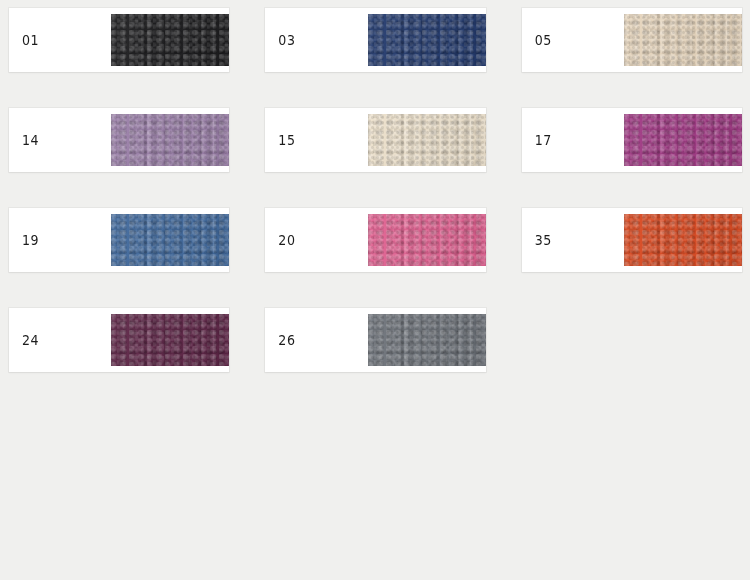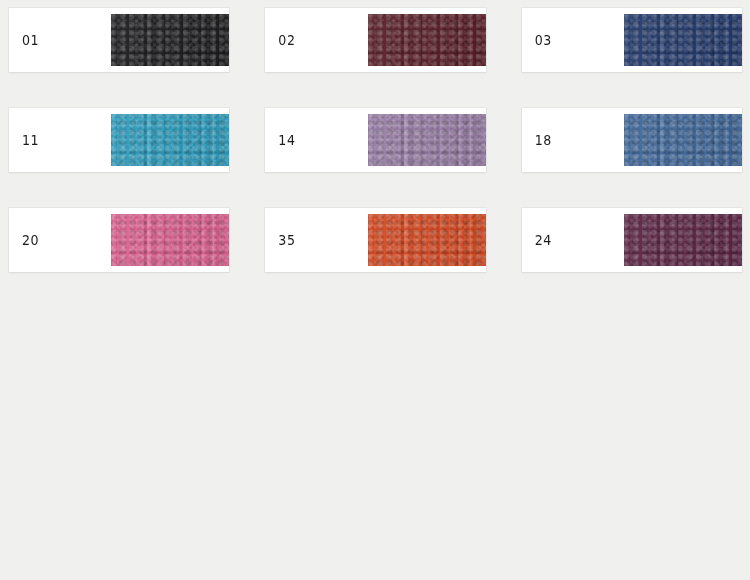--- a/index.html
+++ b/index.html
@@ -92,44 +92,52 @@
 </style>
 </head>
 <body style="background: rgb(240, 240, 238);">
 
 <div id="swatch-grid">
     <div class="swatch-card">
       <span class="swatch-code">01</span>
       <div class="swatch-chip" style="background-color: rgb(30, 30, 32);"></div>
     </div>
     <div class="swatch-card">
-      <span class="swatch-code">02</span>
-      <div class="swatch-chip" style="background-color: rgb(92, 31, 42);"></div>
-    </div>
-    <div class="swatch-card">
       <span class="swatch-code">03</span>
       <div class="swatch-chip" style="background-color: rgb(36, 59, 110);"></div>
     </div>
     <div class="swatch-card">
-      <span class="swatch-code">11</span>
-      <div class="swatch-chip" style="background-color: rgb(46, 159, 192);"></div>
+      <span class="swatch-code">05</span>
+      <div class="swatch-chip" style="background-color: rgb(230, 213, 189);"></div>
     </div>
     <div class="swatch-card">
       <span class="swatch-code">14</span>
       <div class="swatch-chip" style="background-color: rgb(154, 127, 168);"></div>
     </div>
     <div class="swatch-card">
-      <span class="swatch-code">18</span>
+      <span class="swatch-code">15</span>
+      <div class="swatch-chip" style="background-color: rgb(236, 224, 203);"></div>
+    </div>
+    <div class="swatch-card">
+      <span class="swatch-code">17</span>
+      <div class="swatch-chip" style="background-color: rgb(160, 58, 132);"></div>
+    </div>
+    <div class="swatch-card">
+      <span class="swatch-code">19</span>
       <div class="swatch-chip" style="background-color: rgb(65, 105, 156);"></div>
     </div>
     <div class="swatch-card">
       <span class="swatch-code">20</span>
       <div class="swatch-chip" style="background-color: rgb(224, 98, 145);"></div>
     </div>
     <div class="swatch-card">
       <span class="swatch-code">35</span>
       <div class="swatch-chip" style="background-color: rgb(217, 74, 34);"></div>
     </div>
     <div class="swatch-card">
       <span class="swatch-code">24</span>
       <div class="swatch-chip" style="background-color: rgb(94, 38, 71);"></div>
     </div>
+    <div class="swatch-card">
+      <span class="swatch-code">26</span>
+      <div class="swatch-chip" style="background-color: rgb(110, 115, 122);"></div>
+    </div>
   </div>
 
 </body></html>

